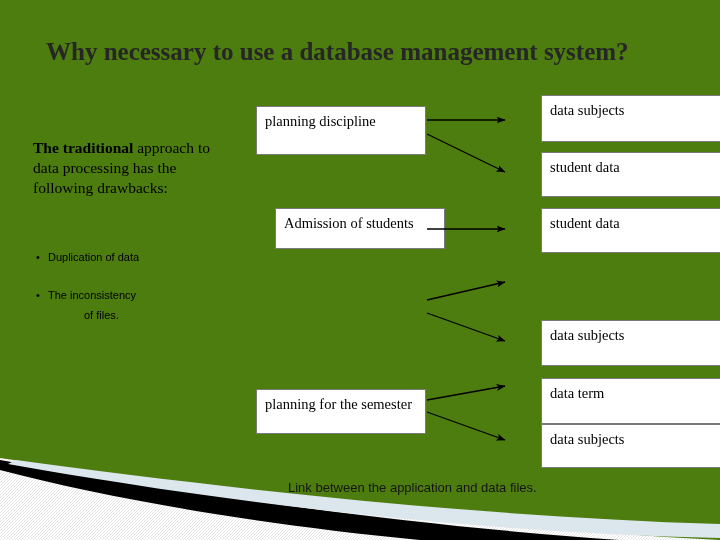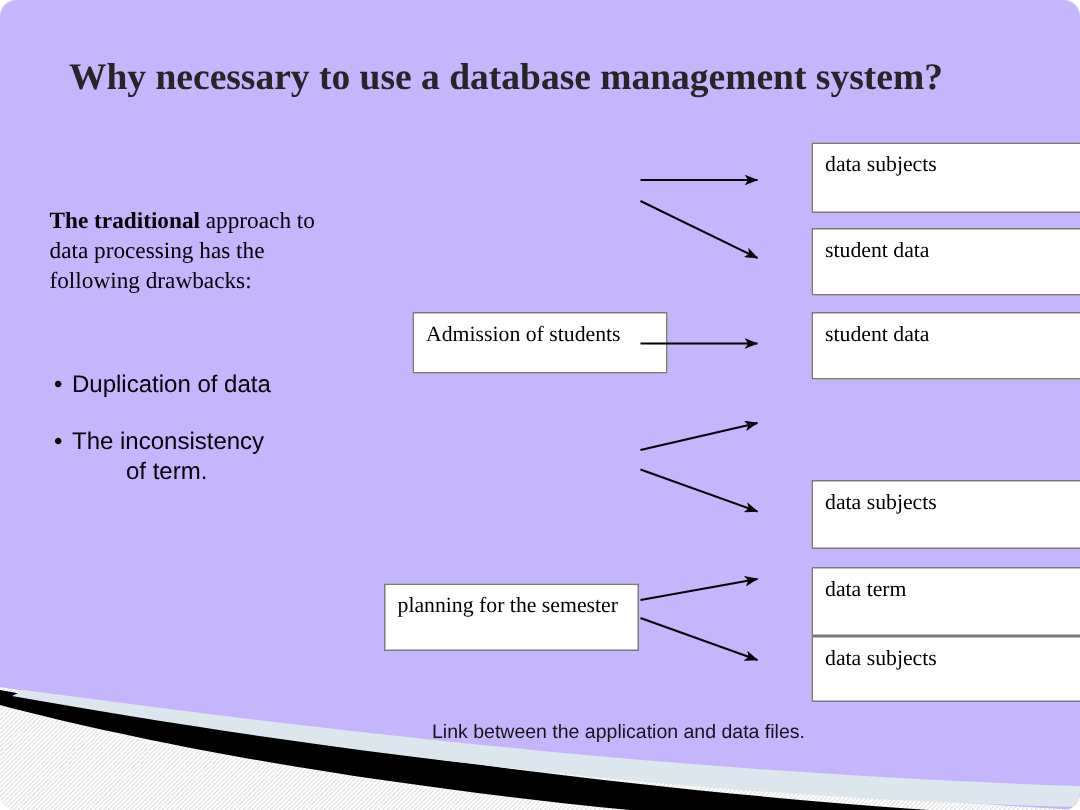--- a/index.html
+++ b/index.html
@@ -4,24 +4,23 @@
 <style>
   html, body {
     margin: 0;
     padding: 0;
     background: #ffffff;
   }
   #slide {
     position: relative;
     width: 720px;
     height: 540px;
-    background: #c4b5fd;
+    background: #4d7c0f;
     overflow: hidden;
     font-family: "Liberation Serif", serif;
-    border-radius: 11px;
   }
 
   
   #title {
     position: absolute;
     left: 46px;
     top: 36px;
     width: 600px;
     font-family: "Liberation Serif", serif;
     font-weight: bold;
@@ -42,21 +41,21 @@
     line-height: 20px;
     color: #000000;
   }
   #intro .strong { font-weight: bold; text-align: right; }
 
   .bullet-row {
     position: absolute;
     left: 36px;
     width: 210px;
     font-family: "Liberation Sans", sans-serif;
-    font-size: 16px;
+    font-size: 11px;
     line-height: 20px;
     color: #000000;
   }
   #bullet-1 { top: 247px; }
   #bullet-2 { top: 285px; }
   .bullet-dot {
     display: inline-block;
     width: 12px;
   }
   .bullet-sub {
@@ -133,23 +132,24 @@
 
   <div id="intro">
     <span class="strong">The traditional</span><span> approach to data processing has the following drawbacks:</span>
   </div>
 
   <div class="bullet-row" id="bullet-1">
     <span class="bullet-dot">•</span><span>Duplication of data</span>
   </div>
   <div class="bullet-row" id="bullet-2">
     <span class="bullet-dot">•</span><span>The inconsistency</span>
-    <span class="bullet-sub">of term.</span>
+    <span class="bullet-sub">of files.</span>
   </div>
 
+  <div class="node node-left" id="node-planning-discipline">planning discipline</div>
   <div class="node node-left" id="node-admission-students">Admission of students</div>
   <div class="node node-left" id="node-planning-semester">planning for the semester</div>
 
   <div class="node node-right" id="node-data-subjects-1">data subjects</div>
   <div class="node node-right" id="node-student-data-1">student data</div>
   <div class="node node-right" id="node-student-data-2">student data</div>
   <div class="node node-right" id="node-data-subjects-2">data subjects</div>
   <div class="node node-right" id="node-data-term">data term</div>
   <div class="node node-right" id="node-data-subjects-3">data subjects</div>
 

